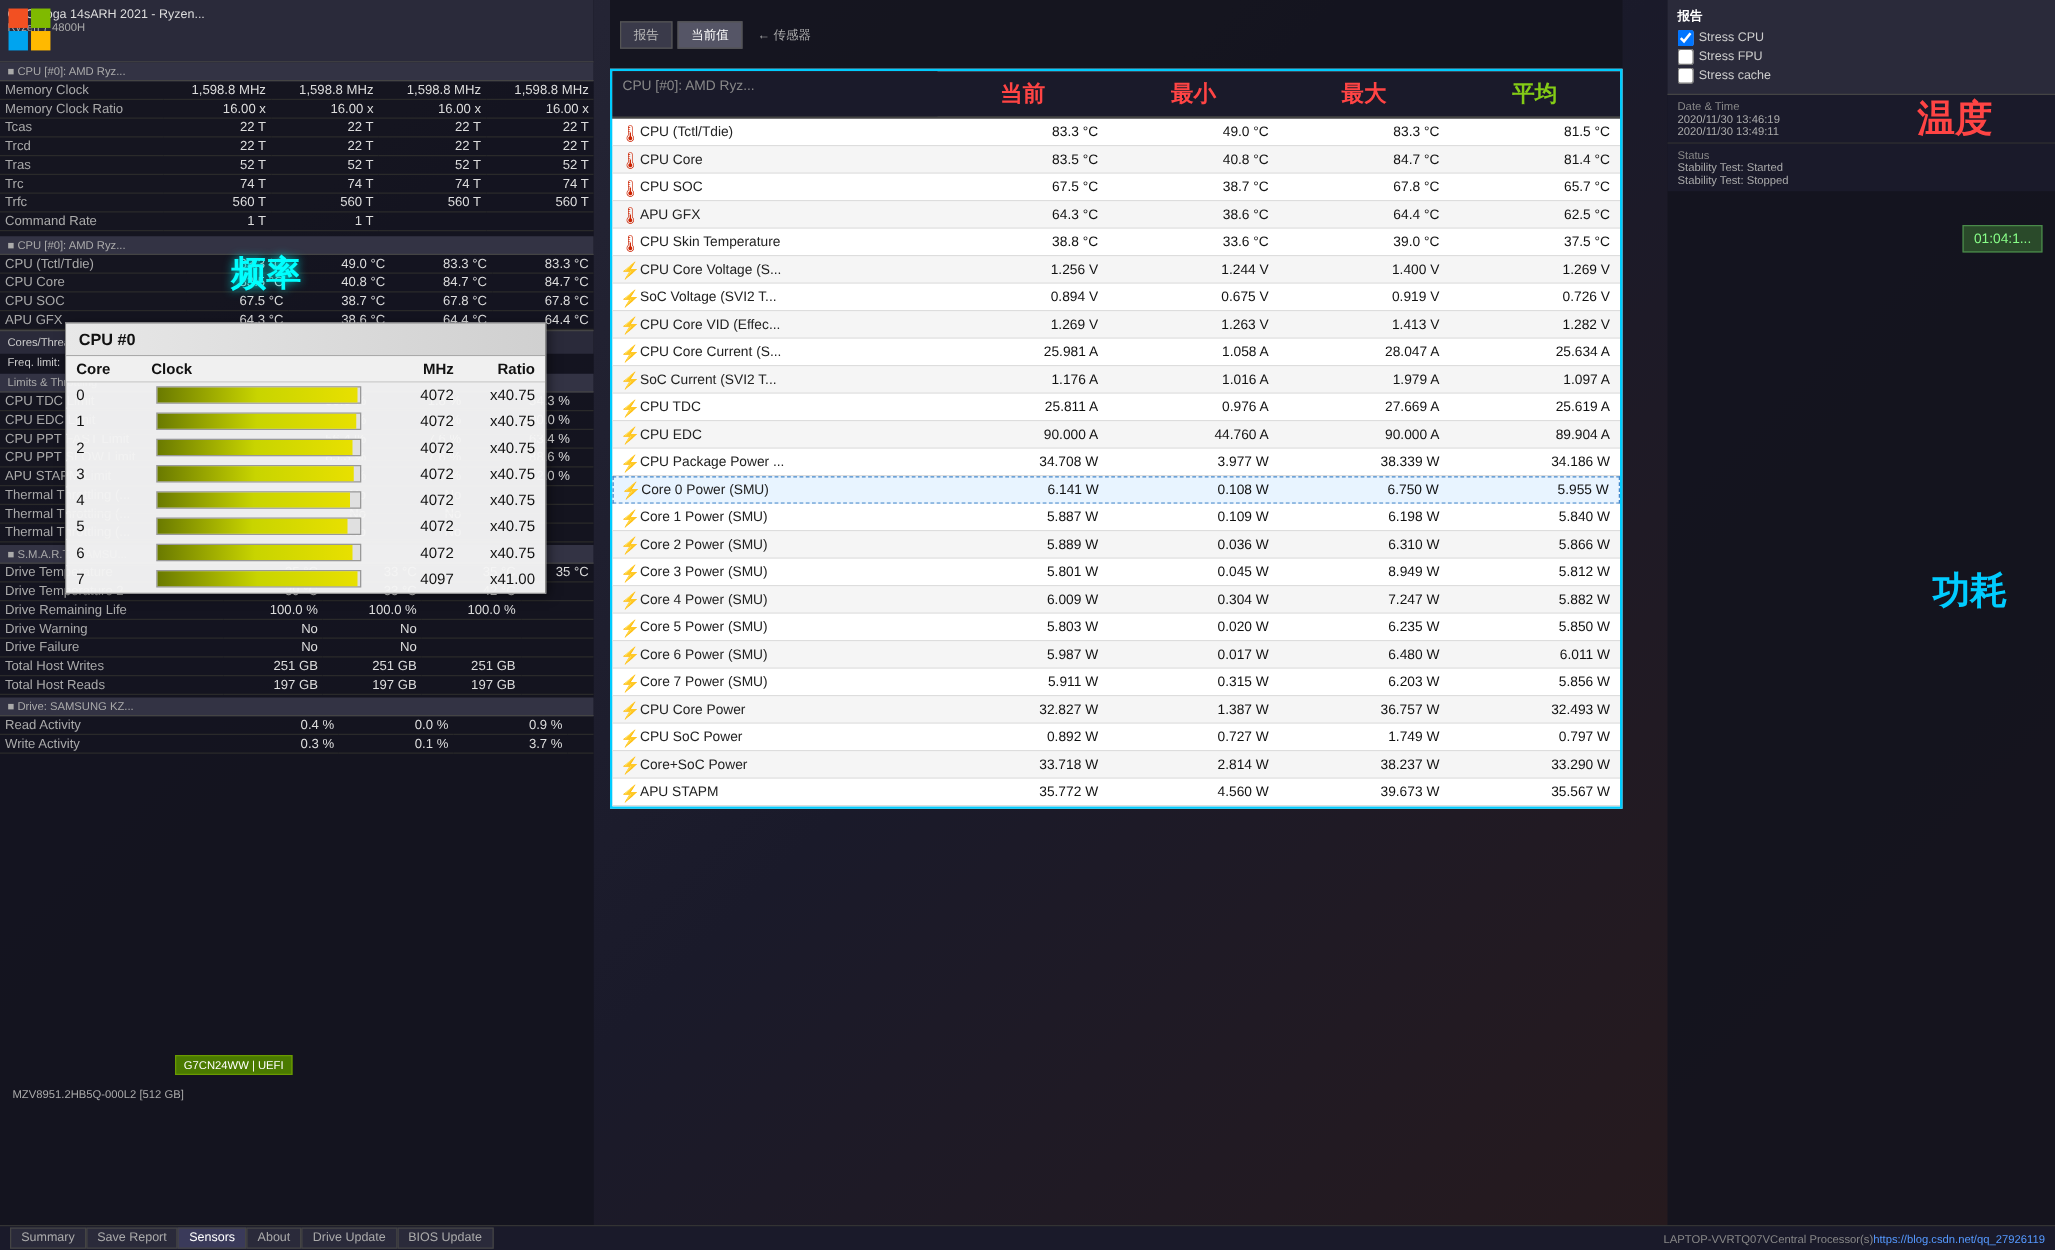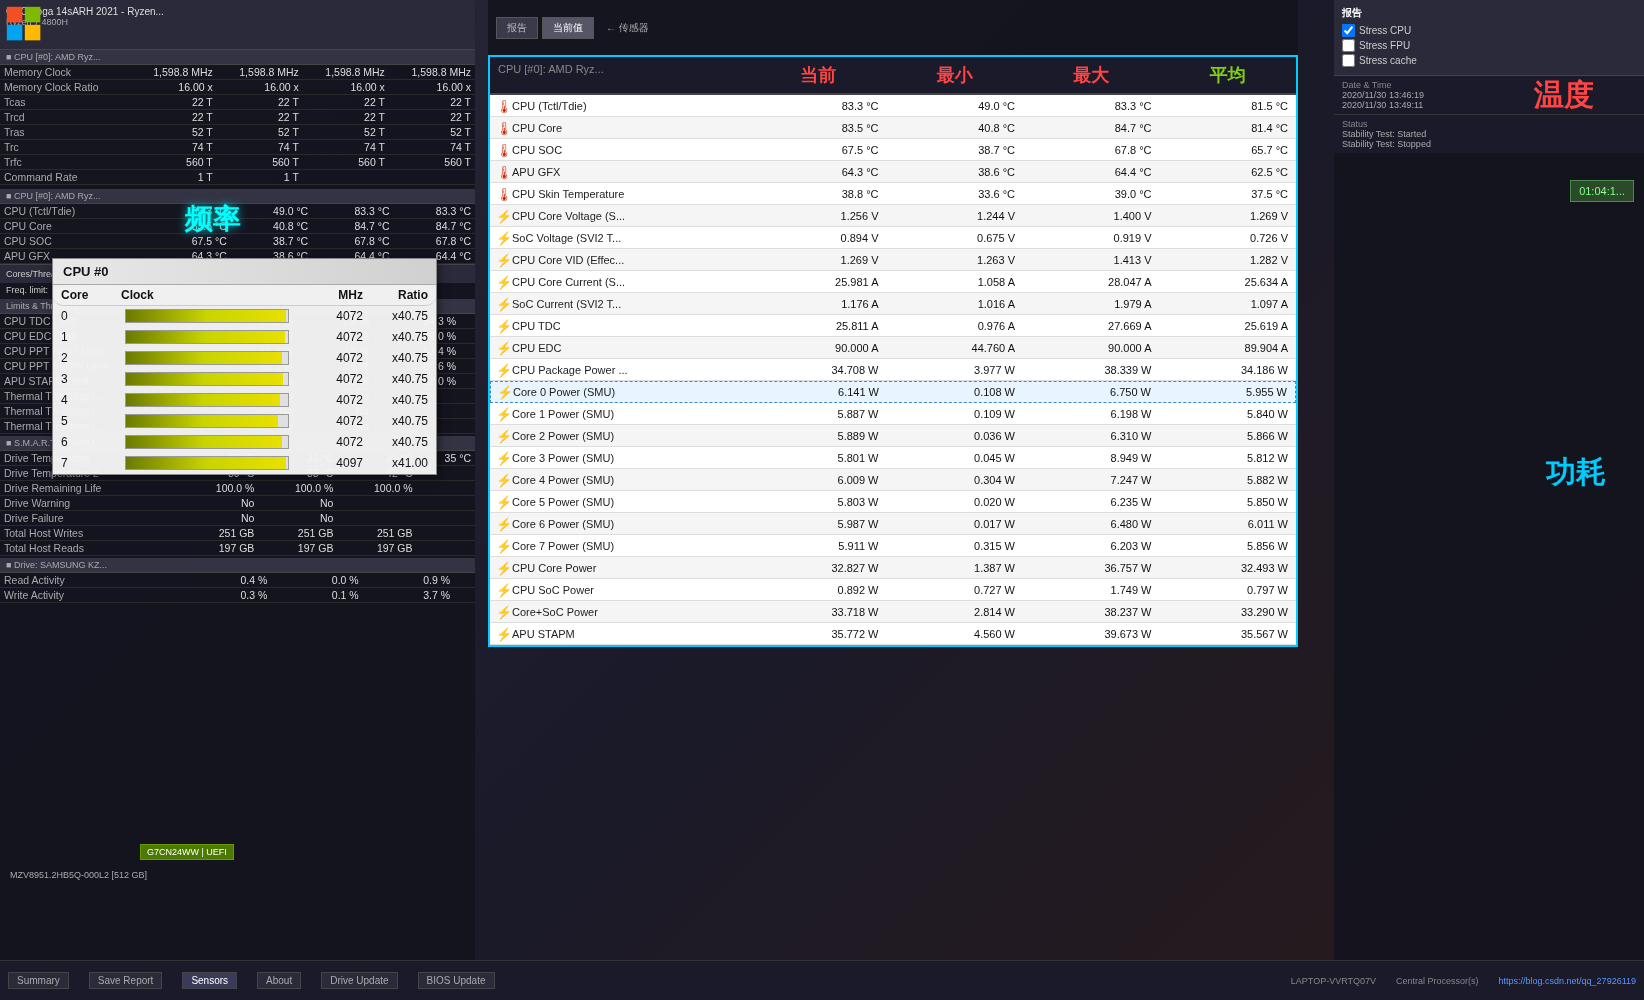--- a/index.html
+++ b/index.html
@@ -67,21 +67,20 @@
       border-bottom: 1px solid #aaa;
     }
     .cpu-popup-header {
       display: grid;
       grid-template-columns: 60px 1fr 70px 65px;
       padding: 3px 8px;
       font-weight: bold;
       font-size: 12px;
       border-bottom: 1px solid #ccc;
       background: #f0f0f0;
-      border-radius: 10px;
     }
     .cpu-core-row {
       display: grid;
       grid-template-columns: 60px 1fr 70px 65px;
       padding: 2px 8px;
       align-items: center;
       border-bottom: 1px solid #eee;
     }
     .cpu-bar-container {
       height: 14px;
@@ -187,30 +186,29 @@
       background: #555566;
       color: #fff;
     }
 
     
     .bottom-bar {
       position: absolute;
       bottom: 0;
       left: 0;
       right: 0;
-      height: 40px;
+      height: 20px;
       background: #1a1a2a;
       border-top: 1px solid #333;
       display: flex;
       align-items: center;
       font-size: 10px;
       color: #aaa;
       z-index: 20;
       padding: 0 8px;
-      gap: 20px;
     }
 
     .status-tab {
       padding: 2px 8px;
       background: #2a2a3a;
       border: 1px solid #444;
       color: #aaa;
       font-size: 10px;
     }
     .status-tab.active {

